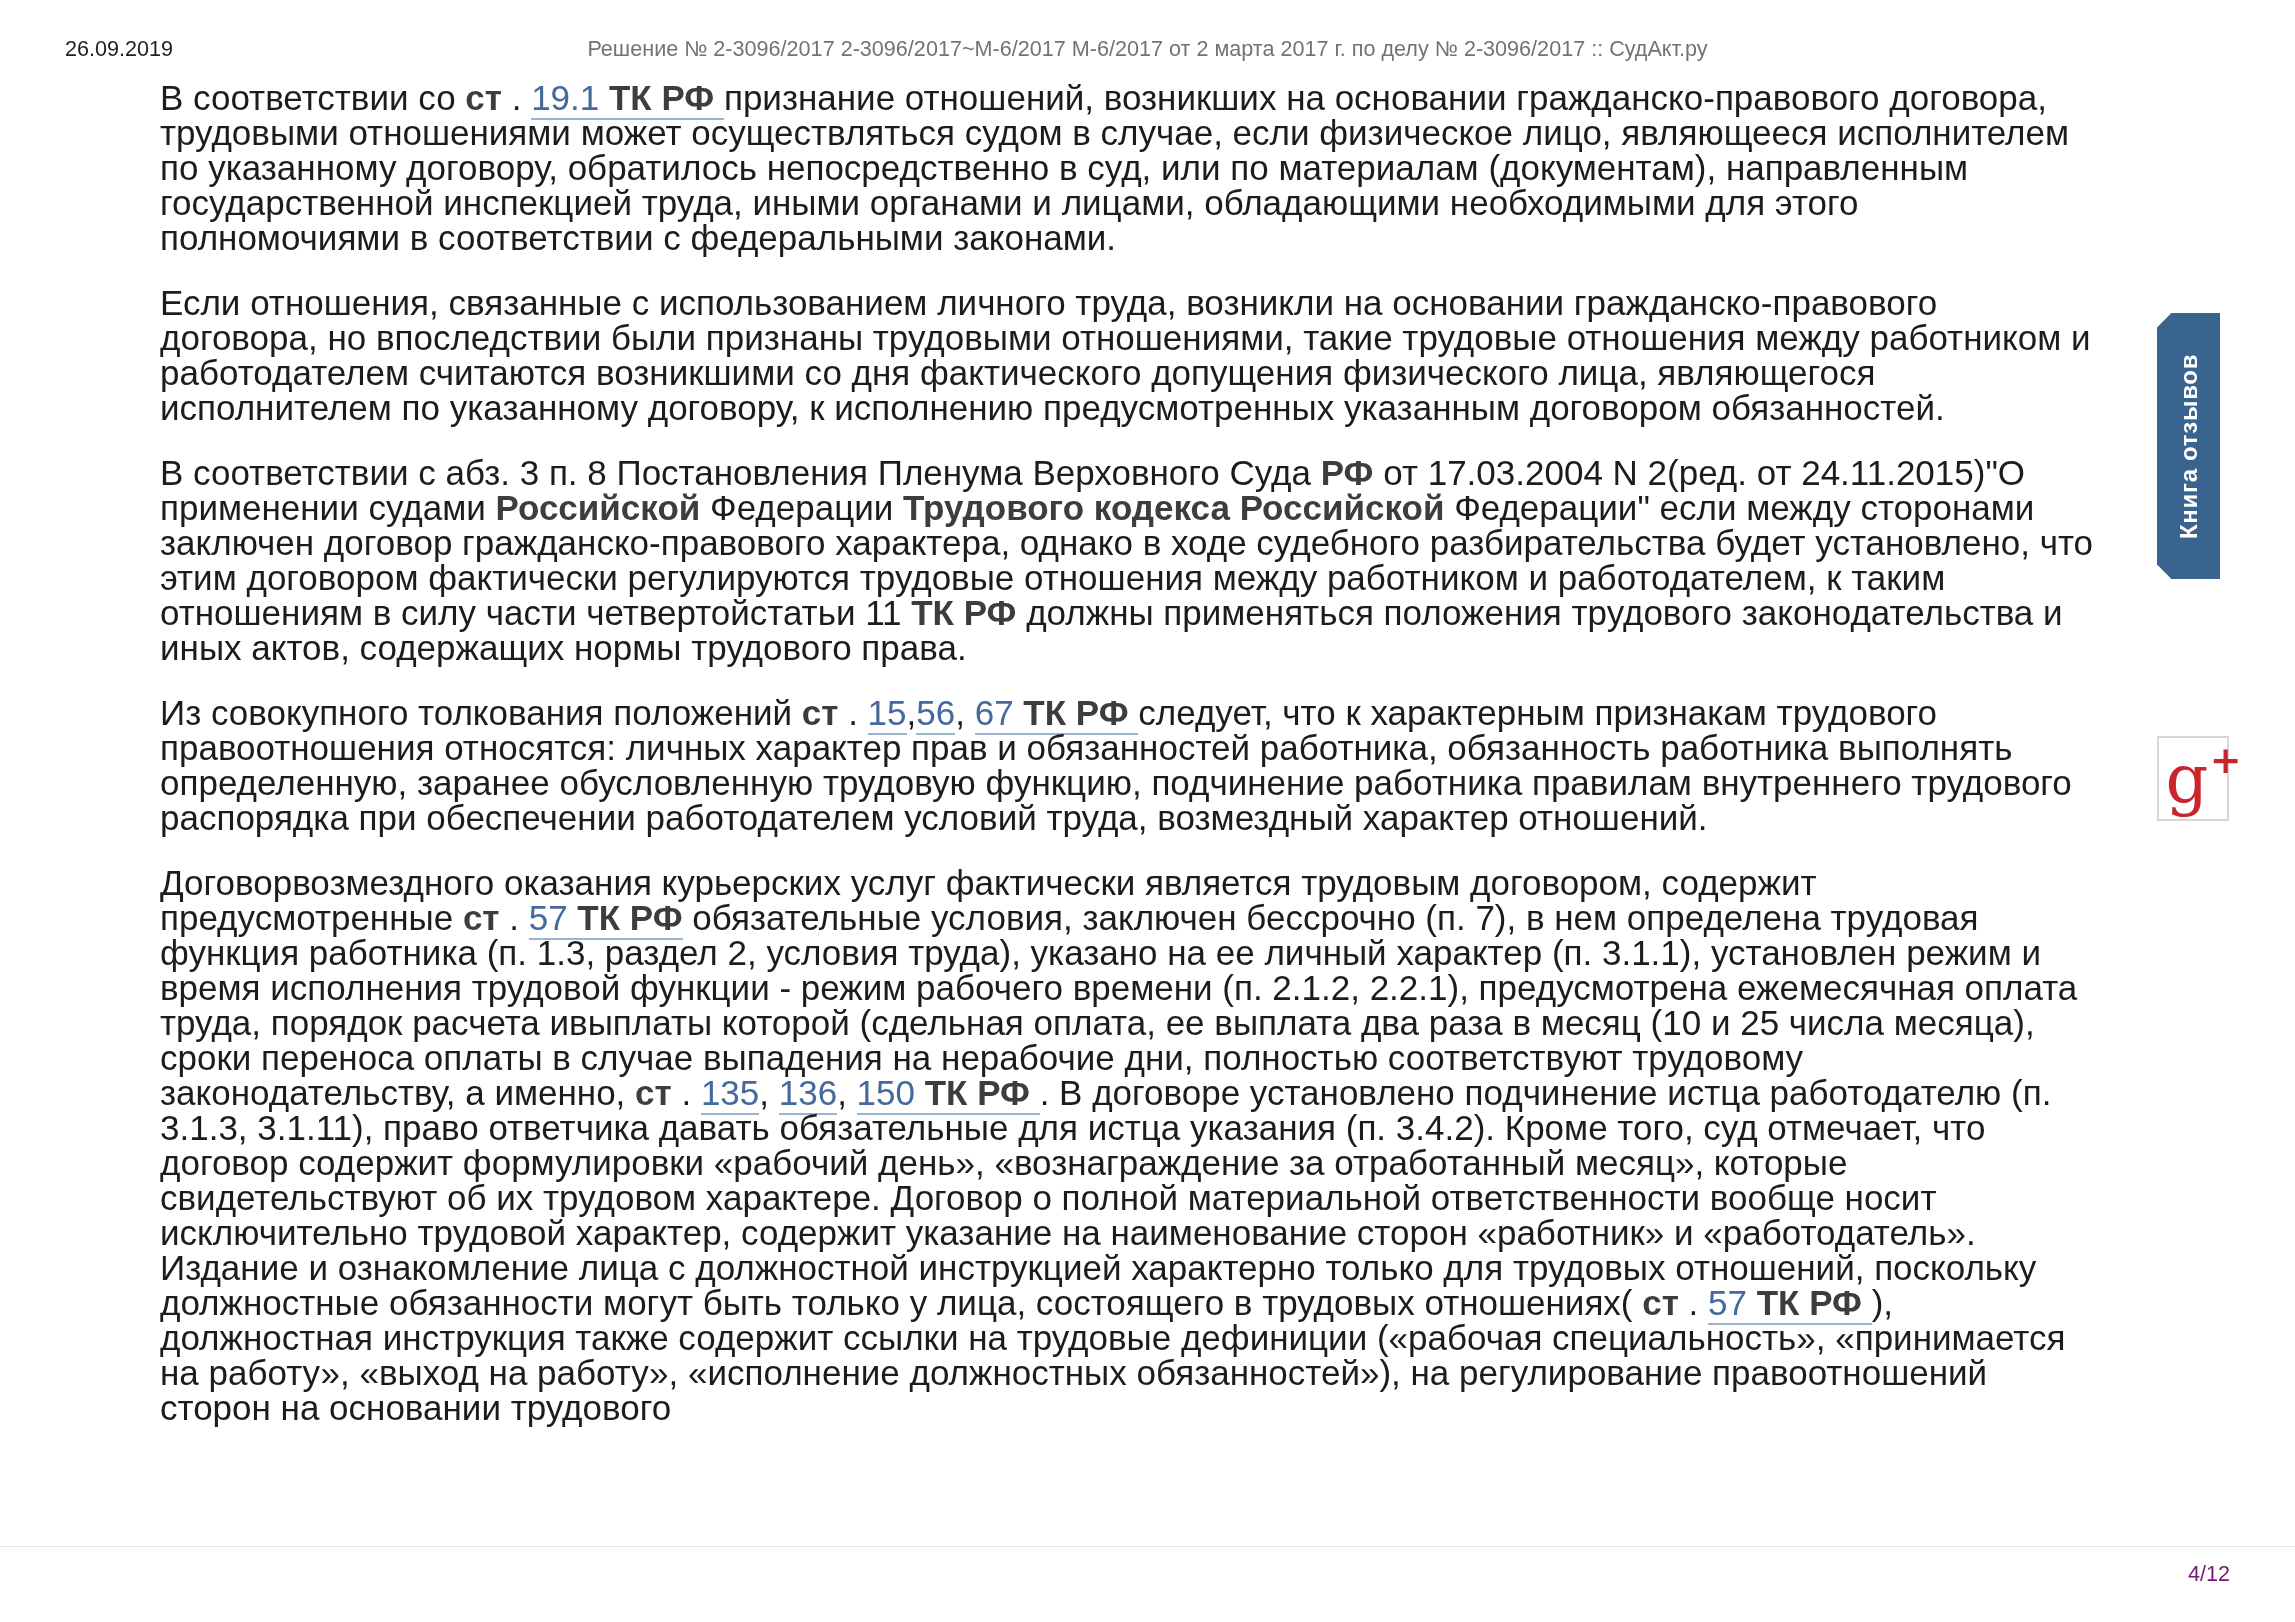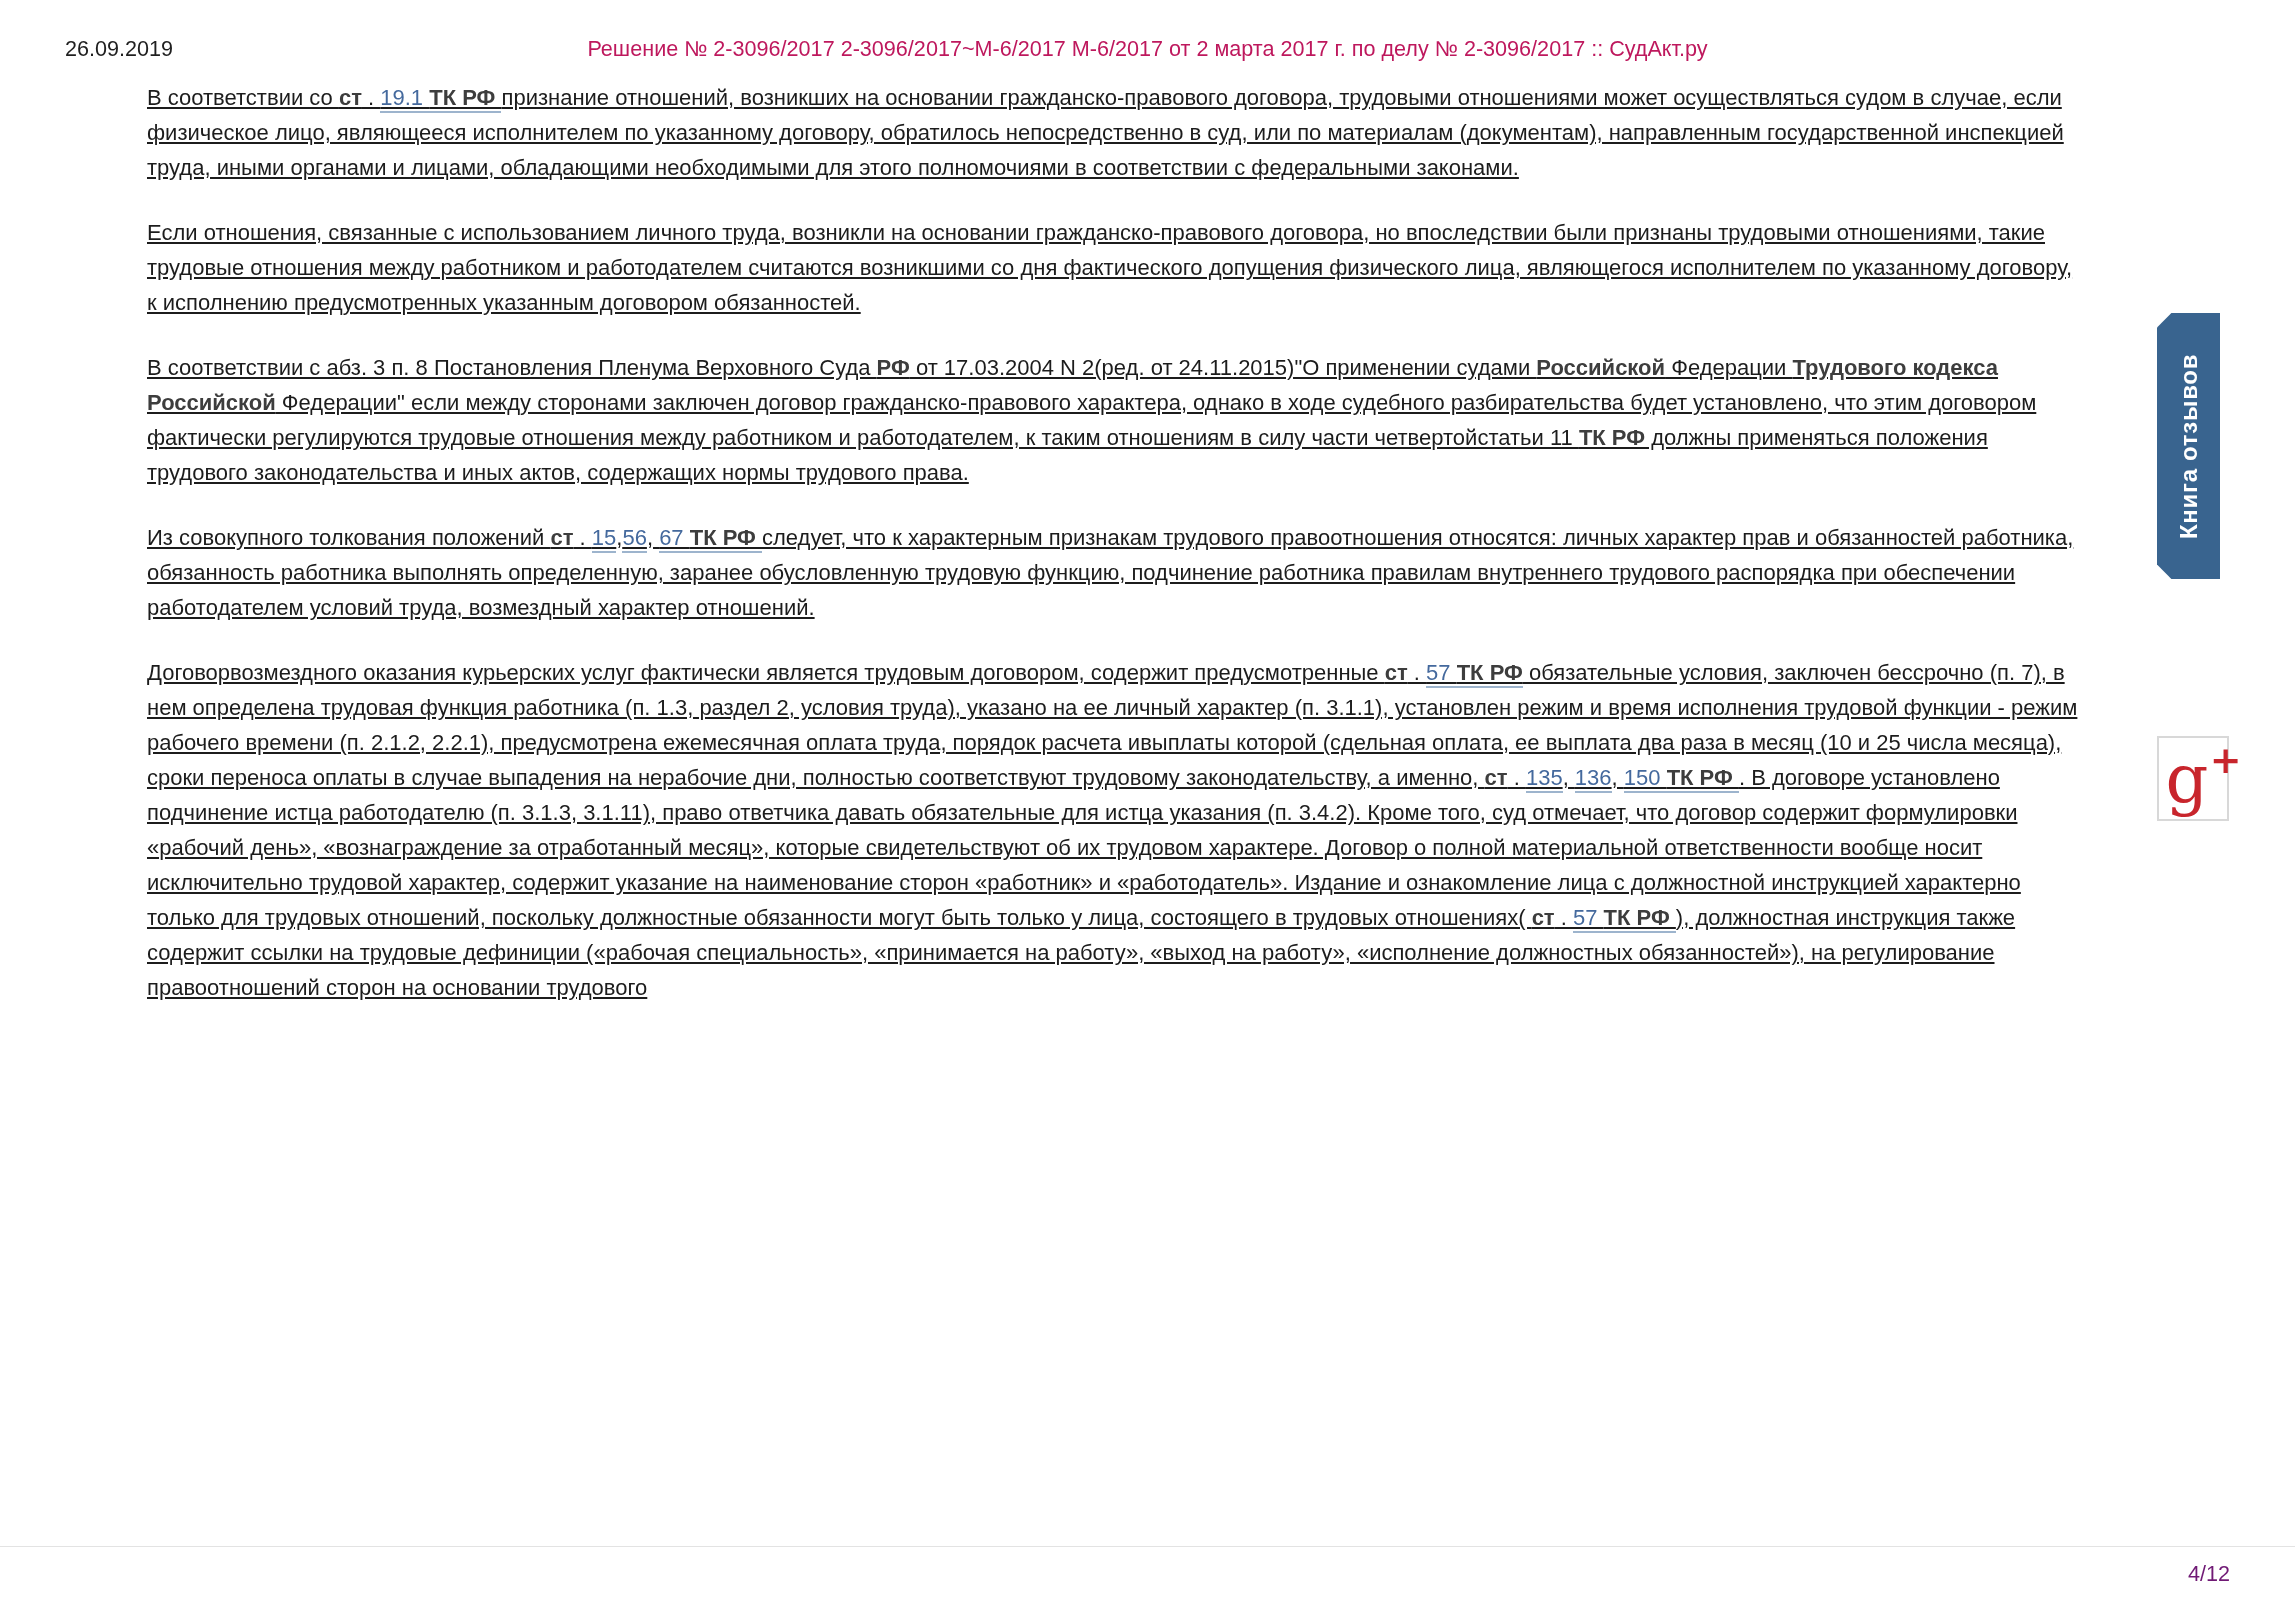--- a/index.html
+++ b/index.html
@@ -22,21 +22,21 @@
     left: 65px; top: 36px;
     font-size: 21.6px;
     color: #1f1f1f;
     white-space: nowrap;
   }
   .hdr-title {
     position: absolute;
     left: 196px; right: 196px; top: 36px;
     text-align: center;
     font-size: 21.6px;
-    color: #be185d;
+    color: #737373;
     white-space: nowrap;
     overflow: hidden;
   }
   .footer-rule {
     position: absolute;
     left: 0; top: 1546px;
     width: 2295px; height: 1.3px;
     background: #e3e3e3;
   }
   .ftr-url {
@@ -52,27 +52,26 @@
     position: absolute;
     right: 65px; top: 1561px;
     font-size: 21.6px;
     color: #701a75;
     white-space: nowrap;
   }
 
   
   .doc {
     position: absolute;
-    left: 147px; top: 80px;
+    left: 160px; top: 80px;
     width: 1936px;
-    font-size: 22px;
+    font-size: 35px;
     line-height: 35px;
     color: #1c1c1c;
     text-align: left;
-    text-decoration: underline;
   }
   .doc p.para {
     margin: 0 0 30px 0;
     padding: 0;
   }
   .hl-bold {
     font-weight: 700;
     color: #3d3d3d;
   }
   a.law-link {

